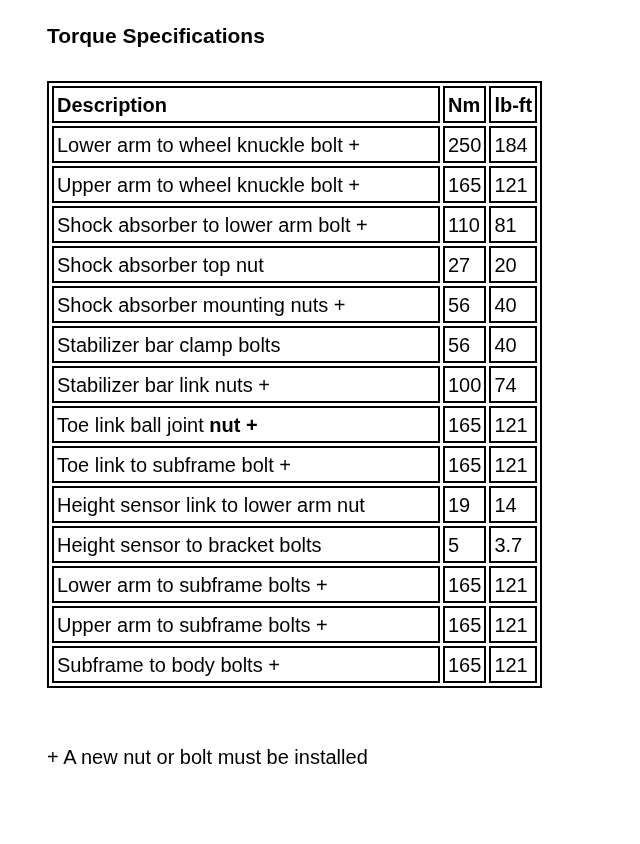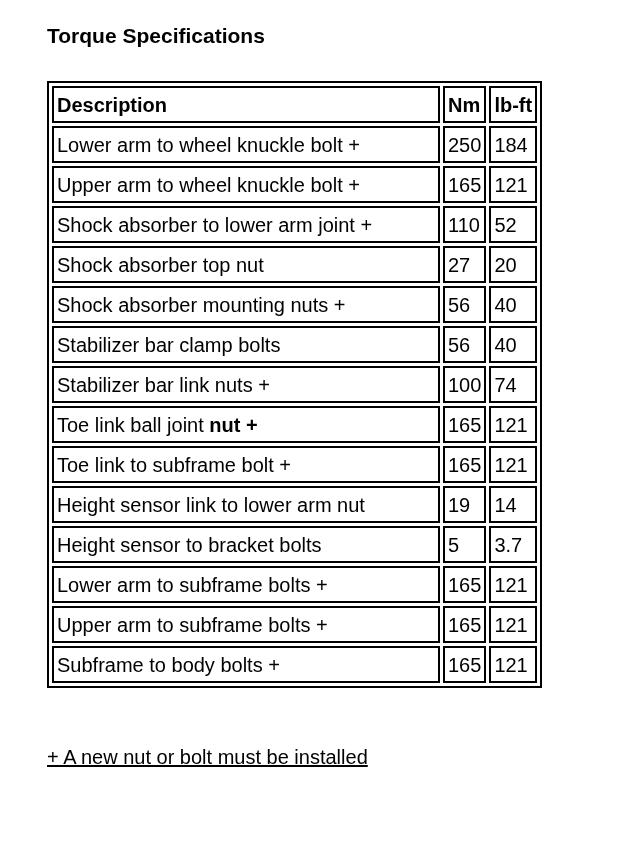--- a/index.html
+++ b/index.html
@@ -46,21 +46,20 @@
     font-weight: bold;
   }
   .col-desc { width: 388px; }
   .col-nm   { width: 32px; }
   .col-lbft { width: 47px; }
   .bold-part { font-weight: bold; }
   .footnote {
     font-size: 20px;
     margin: 58px 0 0 0;
     line-height: 1.1;
-    text-decoration: underline;
   }
 </style>
 </head>
 <body>
 
 <div class="page">
 
   <h1 class="title">Torque Specifications</h1>
 
   <table class="spec-table">
@@ -76,23 +75,23 @@
         <td class="col-desc"><span>Lower arm to wheel knuckle bolt +</span><span class="bold-part"></span></td>
         <td class="col-nm">250</td>
         <td class="col-lbft">184</td>
       </tr>
       <tr>
         <td class="col-desc"><span>Upper arm to wheel knuckle bolt +</span><span class="bold-part"></span></td>
         <td class="col-nm">165</td>
         <td class="col-lbft">121</td>
       </tr>
       <tr>
-        <td class="col-desc"><span>Shock absorber to lower arm joint +</span><span class="bold-part"></span></td>
+        <td class="col-desc"><span>Shock absorber to lower arm bolt +</span><span class="bold-part"></span></td>
         <td class="col-nm">110</td>
-        <td class="col-lbft">52</td>
+        <td class="col-lbft">81</td>
       </tr>
       <tr>
         <td class="col-desc"><span>Shock absorber top nut</span><span class="bold-part"></span></td>
         <td class="col-nm">27</td>
         <td class="col-lbft">20</td>
       </tr>
       <tr>
         <td class="col-desc"><span>Shock absorber mounting nuts +</span><span class="bold-part"></span></td>
         <td class="col-nm">56</td>
         <td class="col-lbft">40</td>

